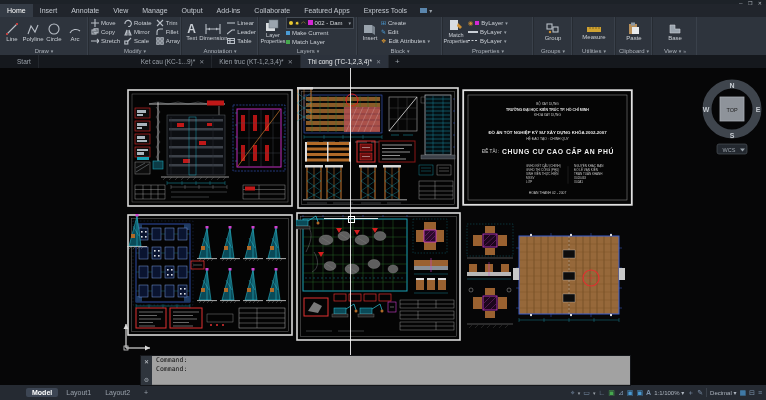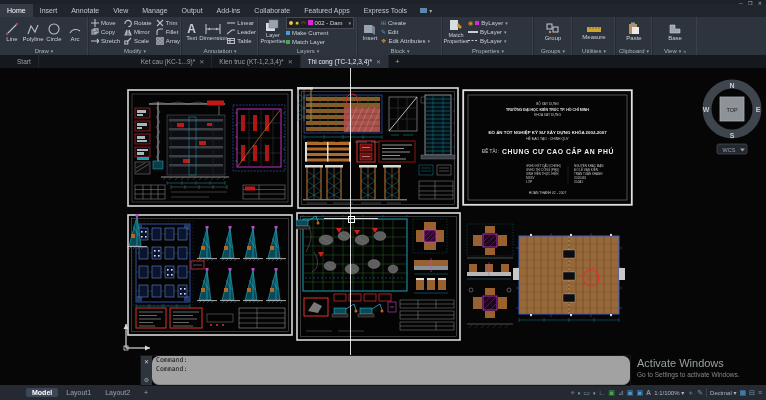--- a/index.html
+++ b/index.html
@@ -40,21 +40,21 @@
   .ftab-plus{display:flex;align-items:center;padding:0 6px;color:#9aa1a9;font-size:8px;}
   
   .canvas{position:absolute;left:0;top:68px;width:766px;height:317px;background:#060607;}
   .crossV{position:absolute;left:350px;top:0;width:1px;height:317px;background:rgba(255,255,255,.85);}
   .crossH{position:absolute;left:324px;top:150px;width:54px;height:1px;background:rgba(255,255,255,.85);}
   .pickbox{position:absolute;left:348px;top:148px;width:5px;height:5px;border:1px solid #fff;background:transparent;}
   
   .cmdpal{position:absolute;left:141px;top:356px;width:489px;height:29px;display:flex;z-index:40;box-shadow:0 0 0 1px #14161a;}
   .cmd-grip{width:11px;background:#2f353d;display:flex;flex-direction:column;align-items:center;justify-content:space-between;padding:2px 0;color:#c8cdd3;font-size:6px;}
   .cmd-main{flex:1;display:flex;flex-direction:column;}
-  .cmd-history{flex:1;background:#a2a2a2;border-bottom:1px solid #8a8a8a;font-family:"DejaVu Sans Mono",monospace;font-size:6.5px;color:#141414;line-height:8.5px;padding-left:4px;border-radius:7px;}
+  .cmd-history{flex:1;background:#a2a2a2;border-bottom:1px solid #8a8a8a;font-family:"DejaVu Sans Mono",monospace;font-size:6.5px;color:#141414;line-height:8.5px;padding-left:4px;}
   .cmd-input{height:11px;background:#c8c8c8;display:flex;align-items:center;gap:3px;padding-left:3px;font-family:"DejaVu Sans Mono",monospace;position:relative;}
   .cmd-ico{width:9px;height:8px;background:#3a3f46;color:#dfe3e8;font-size:6px;line-height:8px;text-align:center;}
   .cmd-caret{font-size:5px;color:#444;}
   .cmd-ph{font-size:6.5px;font-style:italic;color:#5a5a5a;}
   .cmd-grip2{position:absolute;right:2px;top:3px;width:5px;height:5px;background:#9a9a9a;}
   
   .wm{position:absolute;left:637px;top:357px;z-index:30;}
   .wm .l1{font-size:11px;color:#9aa0a0;}
   .wm .l2{font-size:6.5px;color:#84898c;margin-top:2px;}
   
@@ -875,24 +875,20 @@
       <span style="color:#9aa1a9;">⚙</span>
     </div>
     <div class="cmd-main">
       <div class="cmd-history">
         <div>Command:</div>
         <div>Command:</div>
       </div>
     </div>
   </div>
 
-  <div class="wm">
-    <div class="l1">Activate Windows</div>
-    <div class="l2">Go to Settings to activate Windows.</div>
-  </div>
 
   <div class="statusbar">
     <div class="sb-left">
       <span class="sb-tab active">Model</span>
       <span class="sb-tab">Layout1</span>
       <span class="sb-tab">Layout2</span>
       <span class="sb-tab">+</span>
     </div>
     <div class="sb-right">
       <span class="sic">⌖</span>

